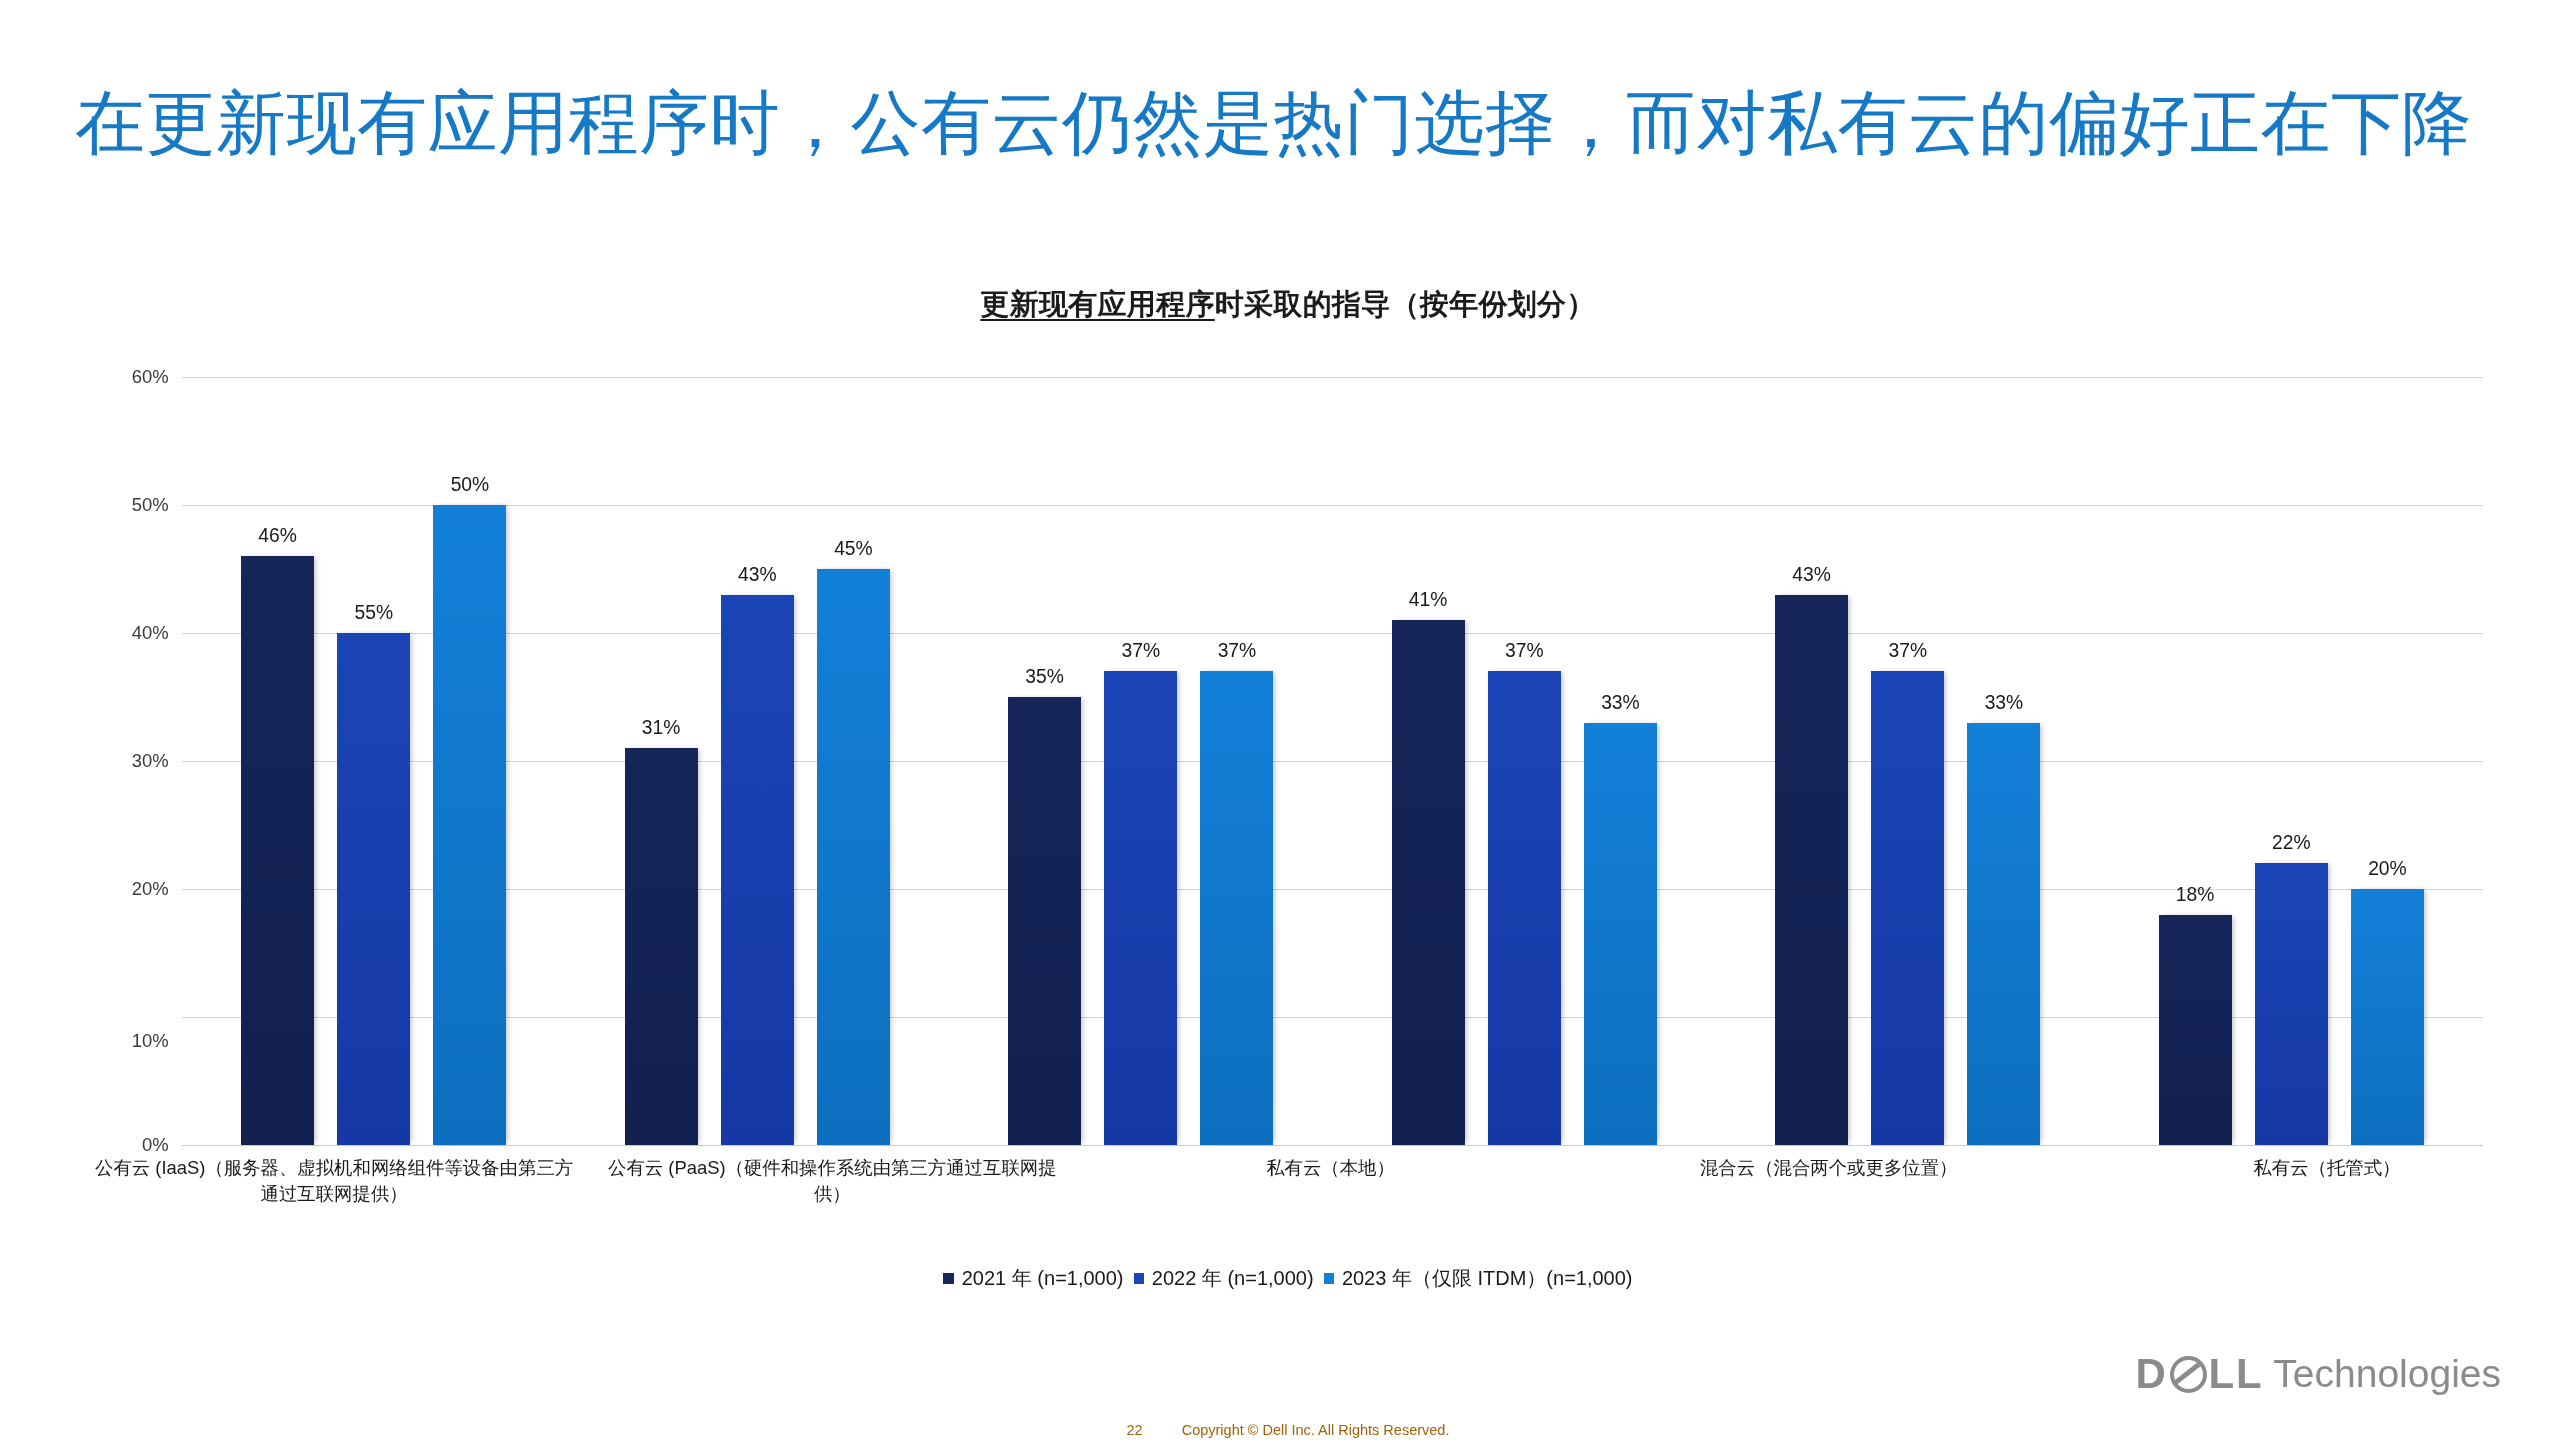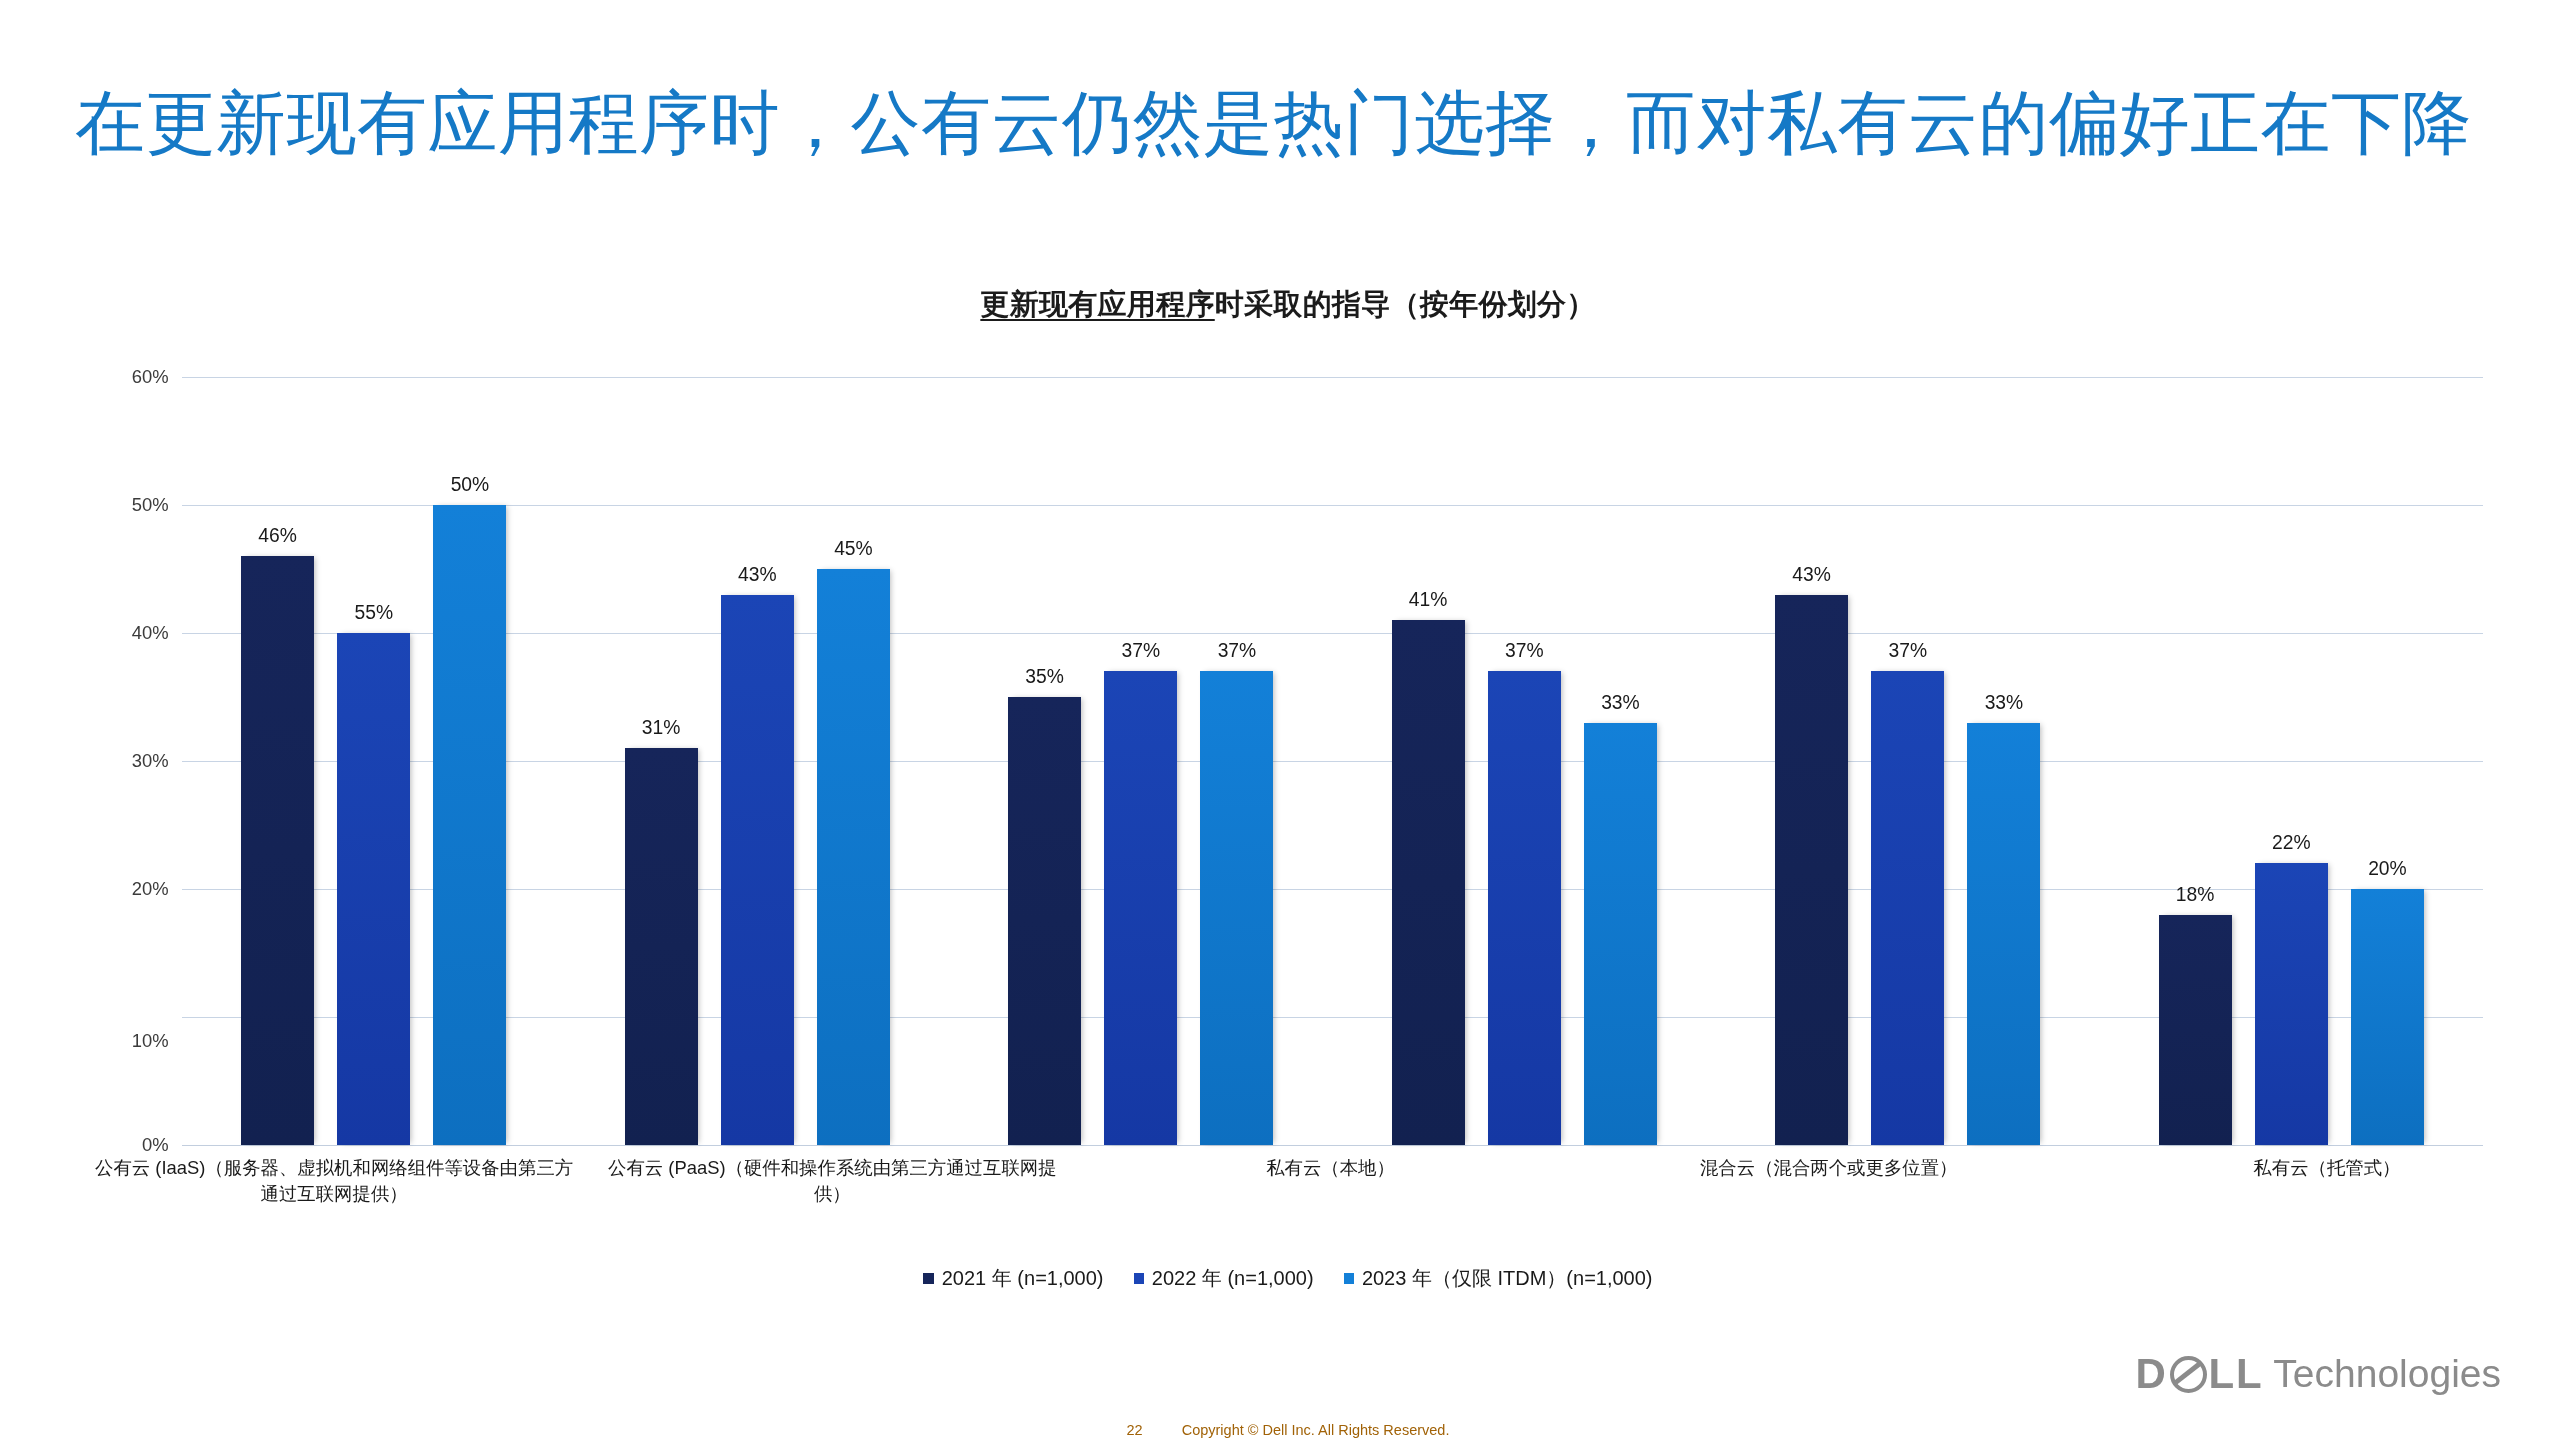--- a/index.html
+++ b/index.html
@@ -80,21 +80,21 @@
   }
   #cats-row{display:flex;}
   .cat{
     flex:1 1 0;text-align:center;padding:0 7.7px;box-sizing:border-box;
     font-size:18.4px;line-height:1.45;color:#1a1a1a;
   }
 
   
   #legend{
     position:absolute;left:0;top:1265px;width:2576px;
-    display:flex;justify-content:center;align-items:center;gap:30px;
+    display:flex;justify-content:center;align-items:center;gap:10px;
     font-size:20px;color:#1a1a1a;
   }
   .legend-item{display:flex;align-items:center;gap:7.7px;}
   .swatch{width:10.6px;height:10.6px;display:inline-block;}
   .swatch.s0{background:#16255a;}
   .swatch.s1{background:#1b45b6;}
   .swatch.s2{background:#1380d8;}
 
   
   #footer{

